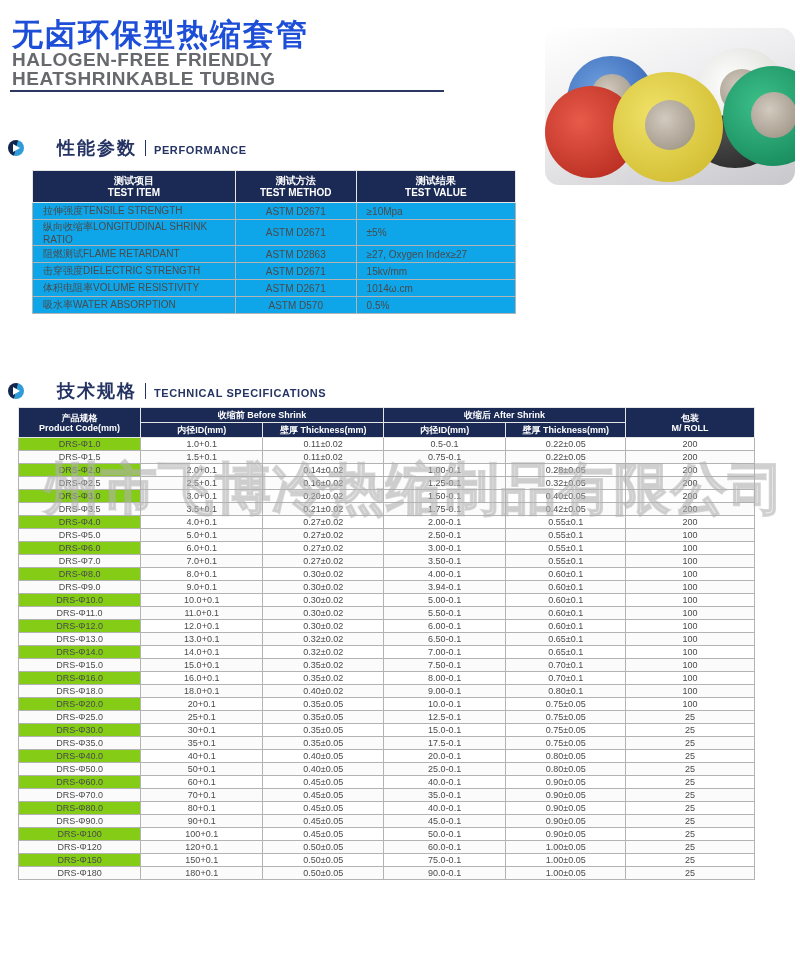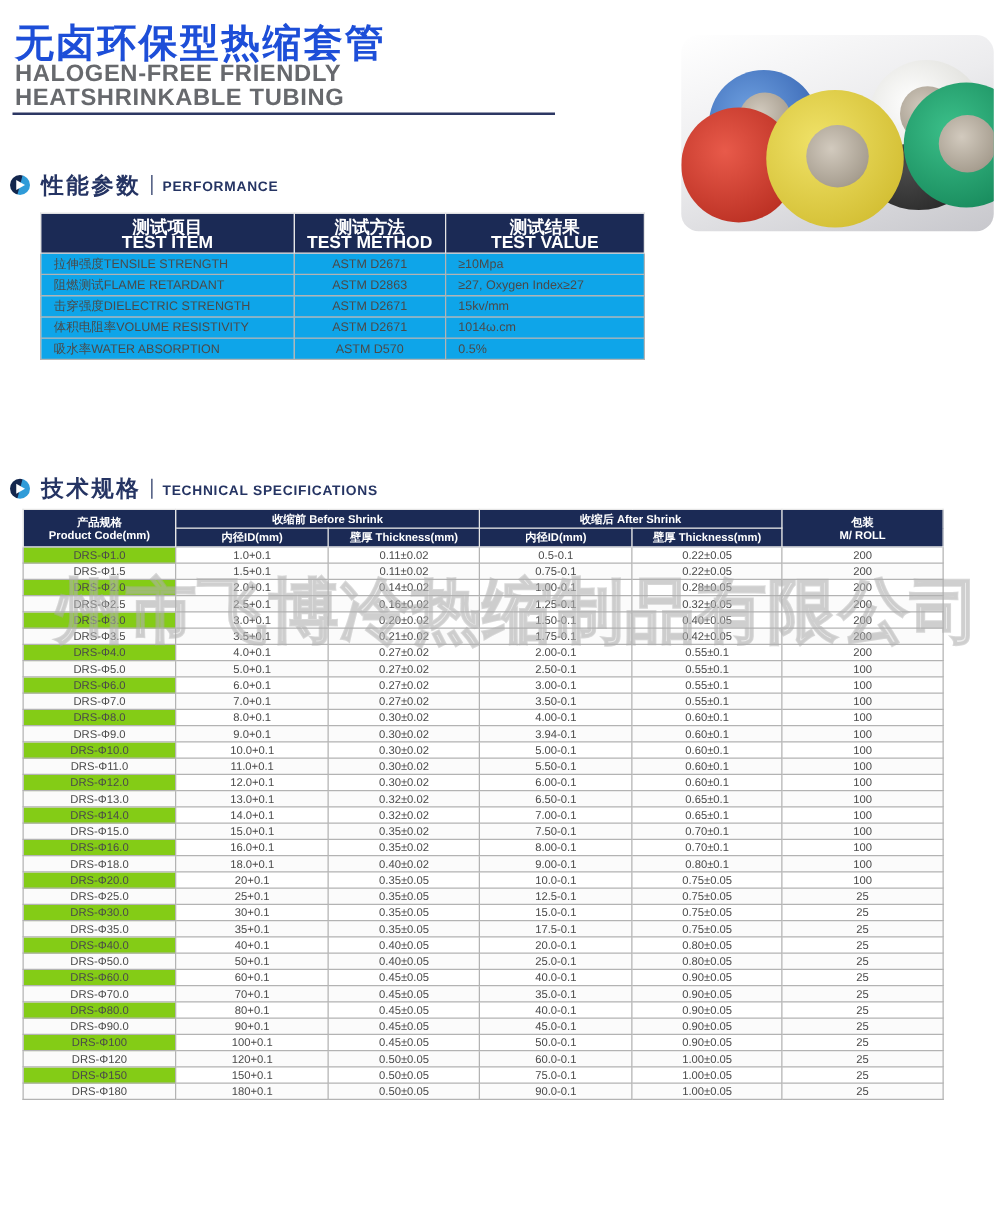--- a/index.html
+++ b/index.html
@@ -29,32 +29,32 @@
   .roll-white .core { left:25px; top:21px; width:44px; height:44px; }
   .roll-green .core { left:28px; top:26px; width:46px; height:46px; }
   .roll-yellow .core{ left:32px; top:28px; width:50px; height:50px; }
 
   
   .section-head { position:absolute; display:flex; align-items:center; }
   .sec-icon { width:16px; height:16px; border-radius:50%; margin-right:9px; position:relative;
               background:linear-gradient(105deg,#13264d 48%,#2f9bd8 52%); }
   .sec-icon::after { content:''; position:absolute; left:5px; top:4px; width:0; height:0;
               border-left:7px solid #fff; border-top:4px solid transparent; border-bottom:4px solid transparent; }
-  .sec-cn { font-size:18px; font-weight:bold; color:#253463; letter-spacing:2px; }
+  .sec-cn { font-size:18px; font-weight:bold; color:#253463; letter-spacing:2px;margin-left:24px; }
   .sec-bar { width:1px; height:16px; background:#253463; margin:0 8px 0 8px; }
   .sec-en { font-size:11px; font-weight:bold; color:#253463; letter-spacing:0.6px; padding-top:4px; }
 
   
   table { border-collapse:collapse; table-layout:fixed; }
   th,td { border:1px solid #b3b3b3; }
   thead th { background:#1b2a55; color:#fff; font-weight:bold; border:1px solid #e6e6e6; }
 
   
   .perf-table { position:absolute; left:32px; top:170px; width:484px; font-size:10px; }
-  .perf-table thead th { height:32px; font-size:14px; line-height:12px; }
+  .perf-table thead th { height:32px; font-size:10px; line-height:12px; }
   .perf-table td { height:17px; padding:0 0 0 10px; color:#4a4a4a; background:#0ea5e9; }
   .perf-table td:nth-child(2) { text-align:center; padding:0; }
   .perf-table col.c1 { width:42%; } .perf-table col.c2 { width:25%; } .perf-table col.c3 { width:33%; }
 
   
   .spec-table { position:absolute; left:18px; top:407px; width:737px; font-size:9px;padding-left:37px; }
   .spec-table thead th { height:15px; font-size:9px; line-height:10px; }
   .spec-table td { height:13px; padding:0; text-align:center; color:#4a4a4a; background:#fff; }
   .spec-table tbody tr:nth-child(even) td { background:#fbfbfb; }
   .spec-table tbody td:first-child { background:#84cc16; }
@@ -122,20 +122,25 @@
         <div>测试结果</div>
         <div>TEST VALUE</div>
       </th>
     </tr>
   </thead>
   <tbody>
       <tr>
         <td>拉伸强度TENSILE STRENGTH</td>
         <td>ASTM D2671</td>
         <td>≥10Mpa</td>
+      </tr>
+      <tr>
+        <td>纵向收缩率LONGITUDINAL SHRINK RATIO</td>
+        <td>ASTM D2671</td>
+        <td>±5%</td>
       </tr>
       <tr>
         <td>阻燃测试FLAME RETARDANT</td>
         <td>ASTM D2863</td>
         <td>≥27, Oxygen Index≥27</td>
       </tr>
       <tr>
         <td>击穿强度DIELECTRIC STRENGTH</td>
         <td>ASTM D2671</td>
         <td>15kv/mm</td>

